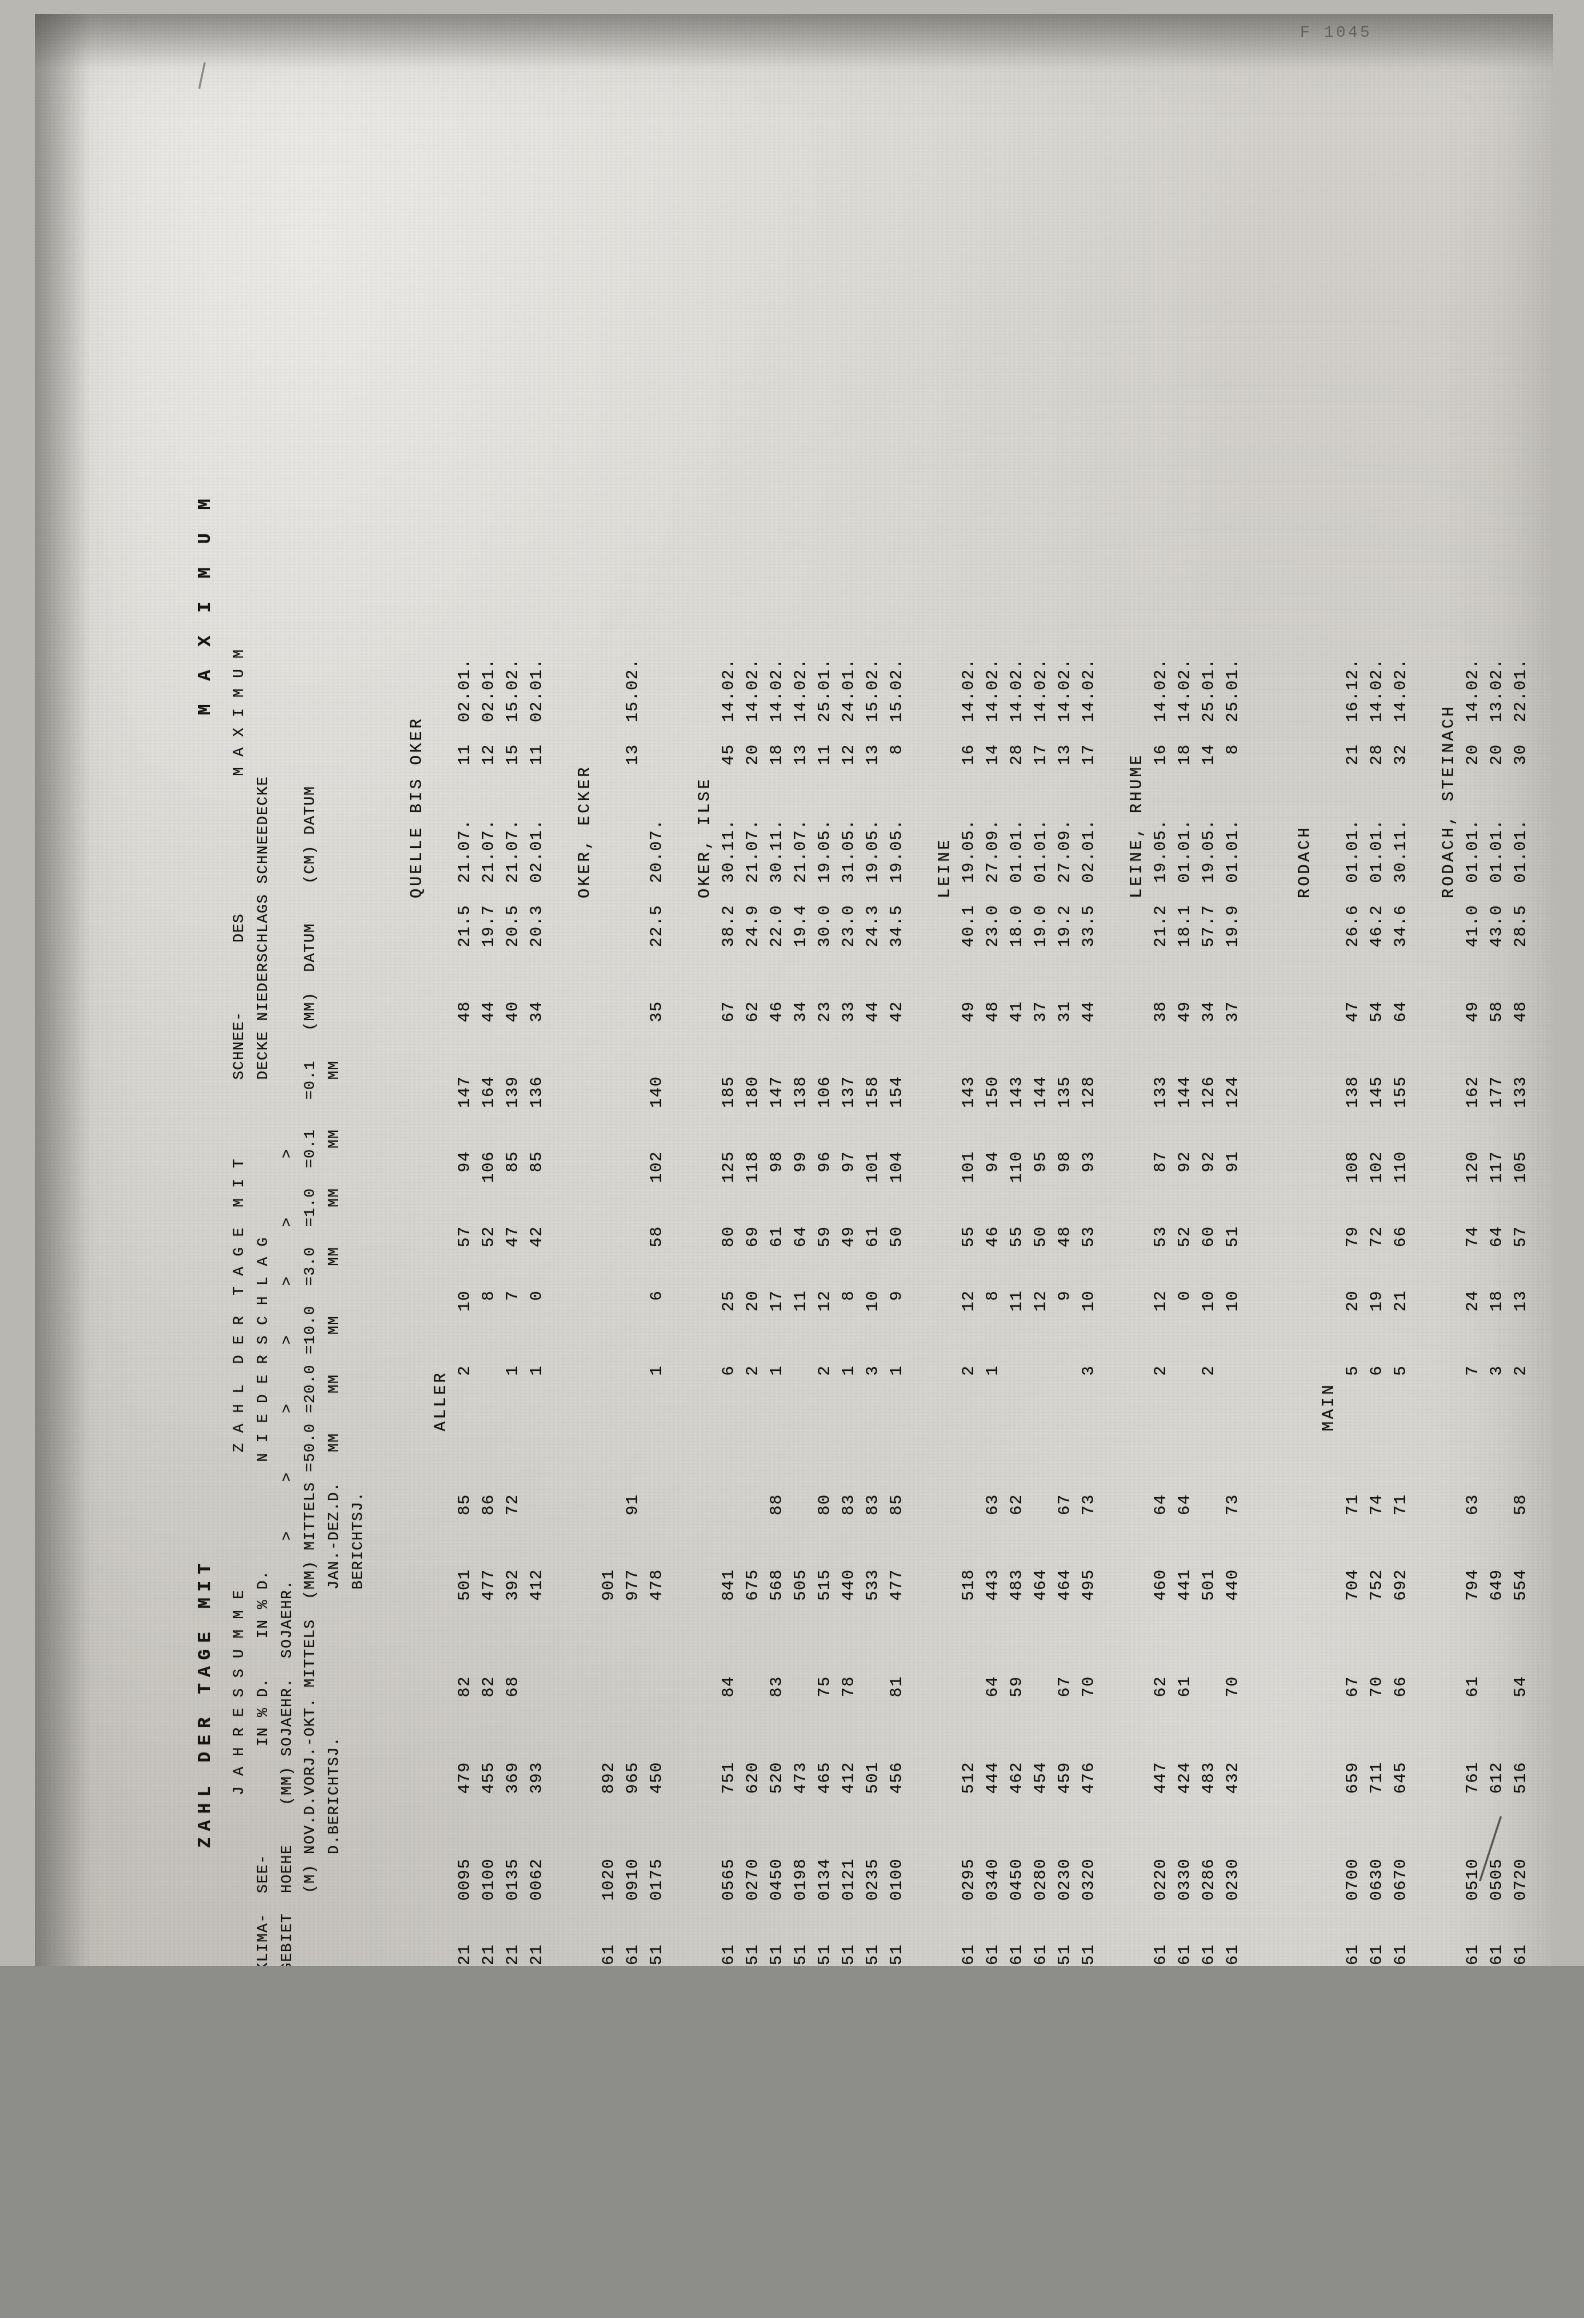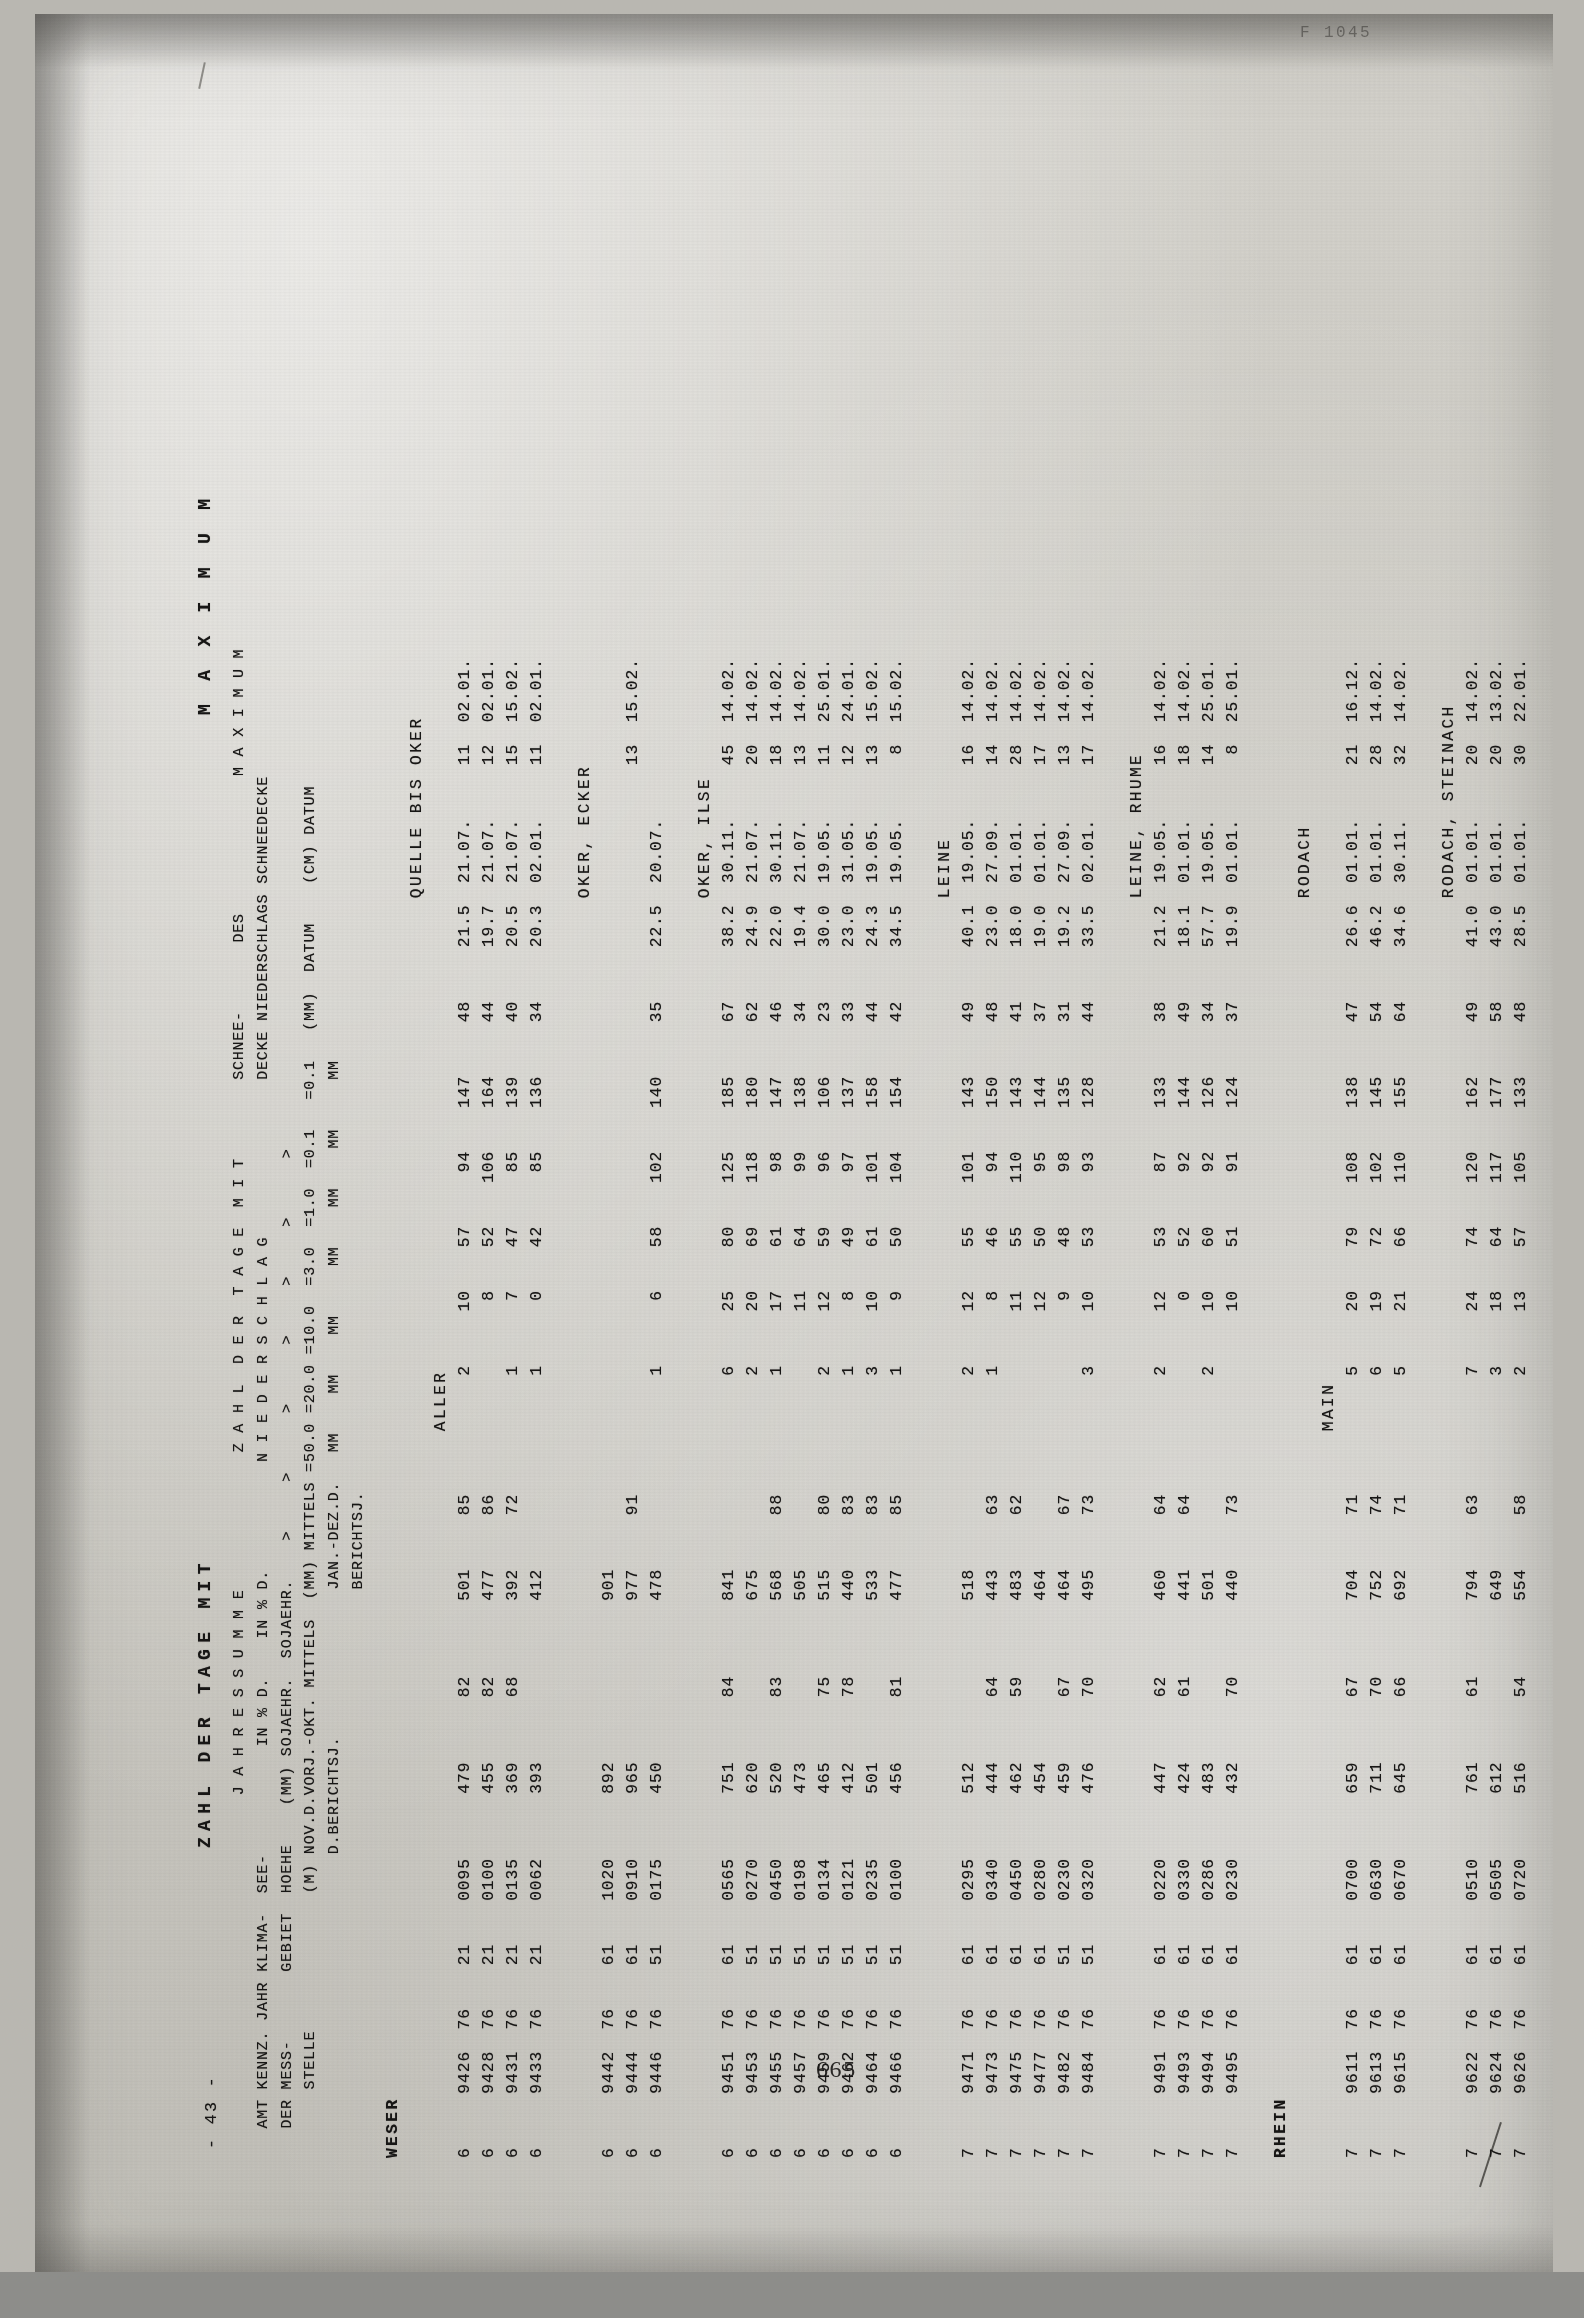--- a/index.html
+++ b/index.html
@@ -3,21 +3,21 @@
 <meta charset="utf-8">
 <style>
   html, body {
     margin: 0;
     padding: 0;
     background: #8d8d8a;
   }
   .page {
     position: relative;
     width: 1585px;
-    height: 2272px;
+    height: 1966px;
     background: #b9b7b1;
     overflow: hidden;
   }
   
   .sheet {
     position: absolute;
     left: 35px;
     top: 14.3px;
     width: 1518px;
     height: 2282px;

